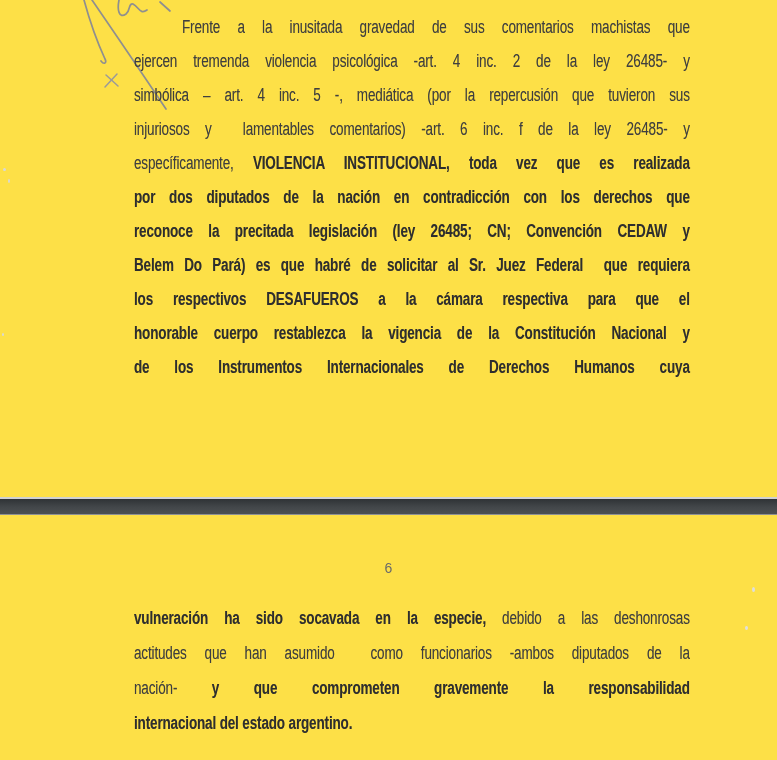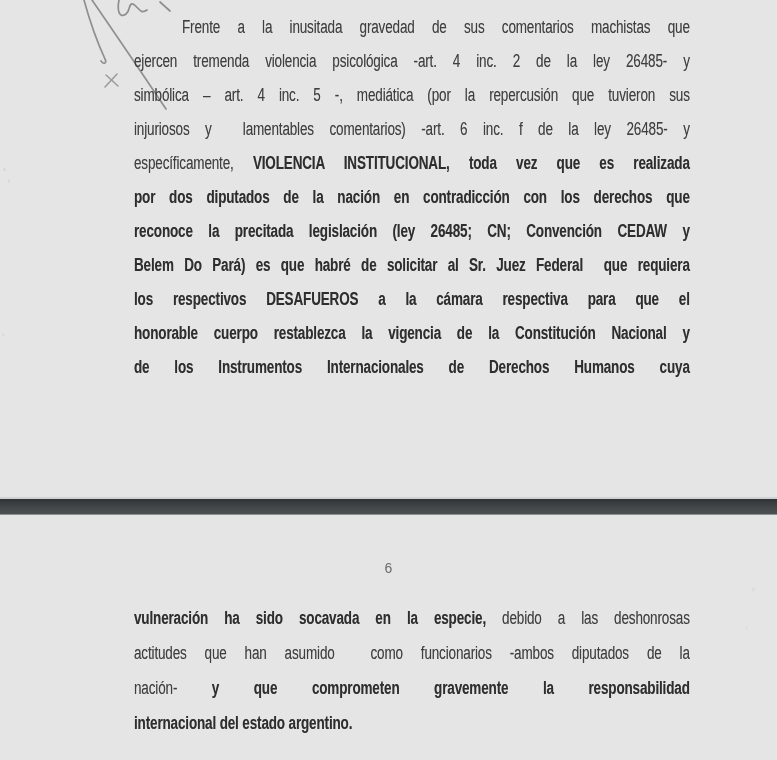--- a/index.html
+++ b/index.html
@@ -1,20 +1,20 @@
 <!DOCTYPE html>
 <html><head>
 <meta charset="utf-8">
 <style>
   html, body { margin: 0; padding: 0; background: #ffffff; }
   .screen {
     position: relative;
     width: 777px;
     height: 760px;
-    background: #e5e5e5;
+    background: #fde047;
     overflow: hidden;
     font-family: "Liberation Sans", sans-serif;
   }
   
   .textblock {
     position: absolute;
     left: 134px;
     width: 741px;              
     transform: scaleX(0.75);   
     transform-origin: 0 0;

